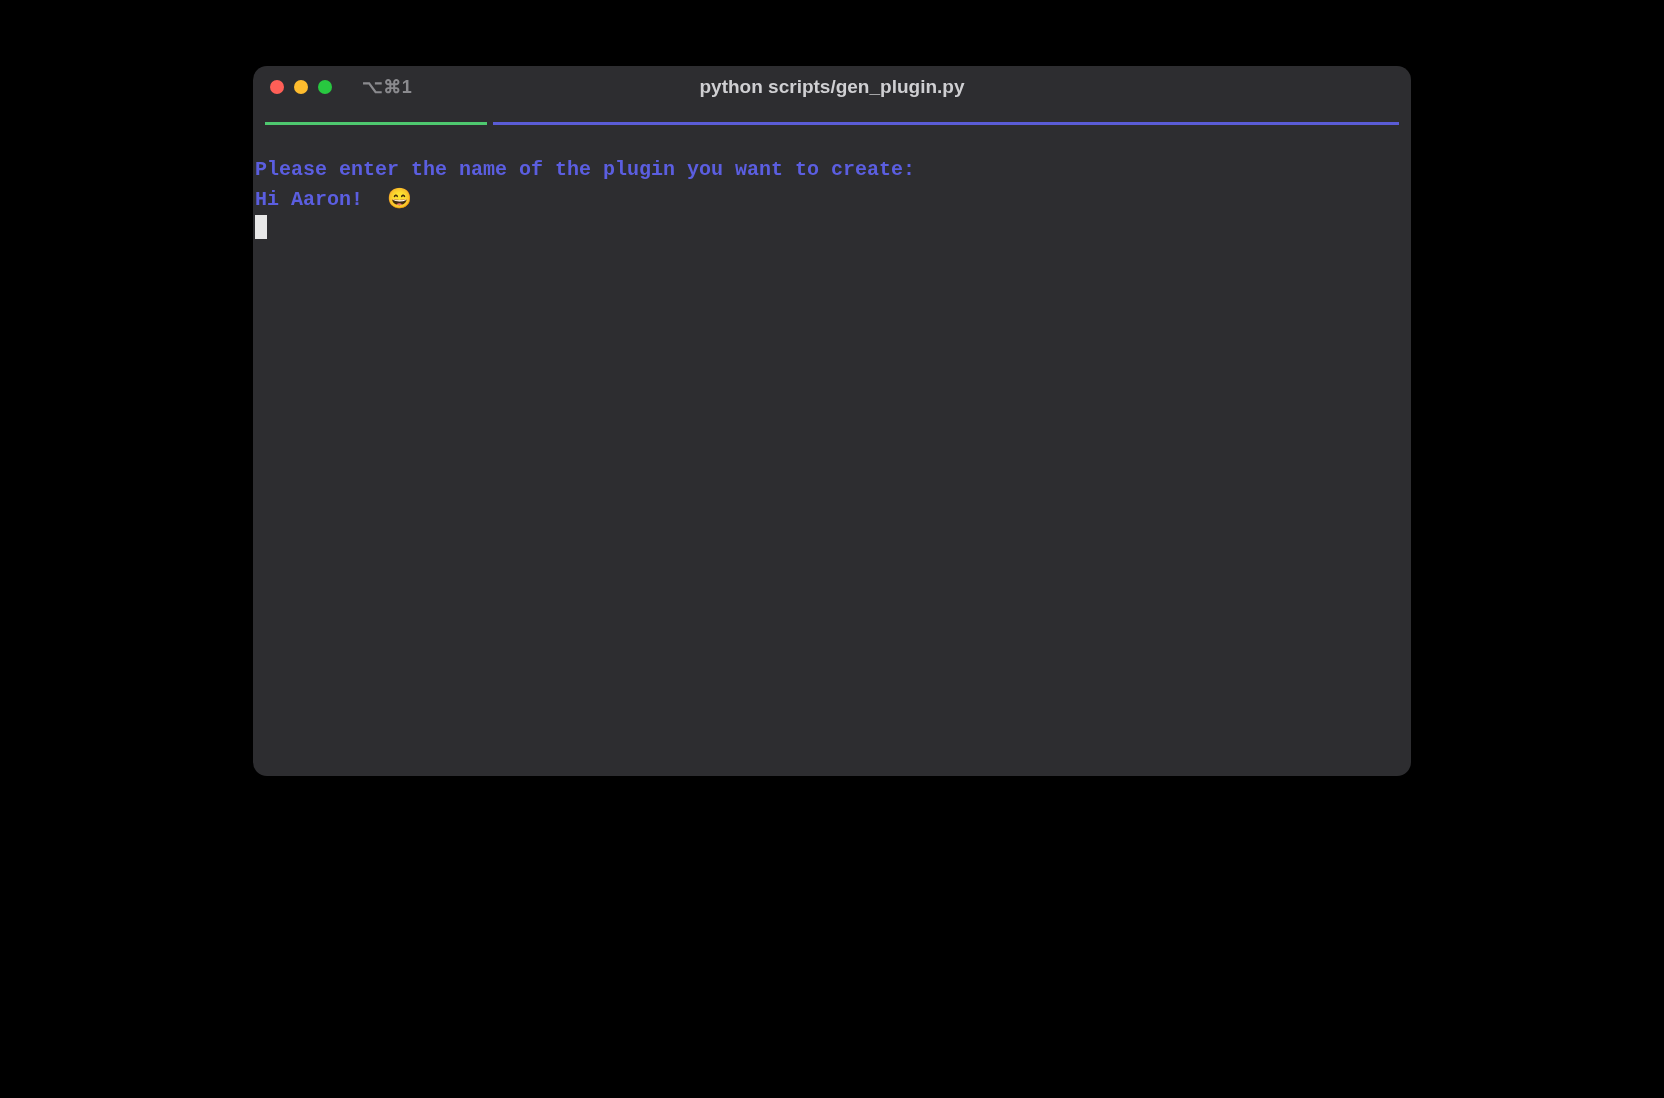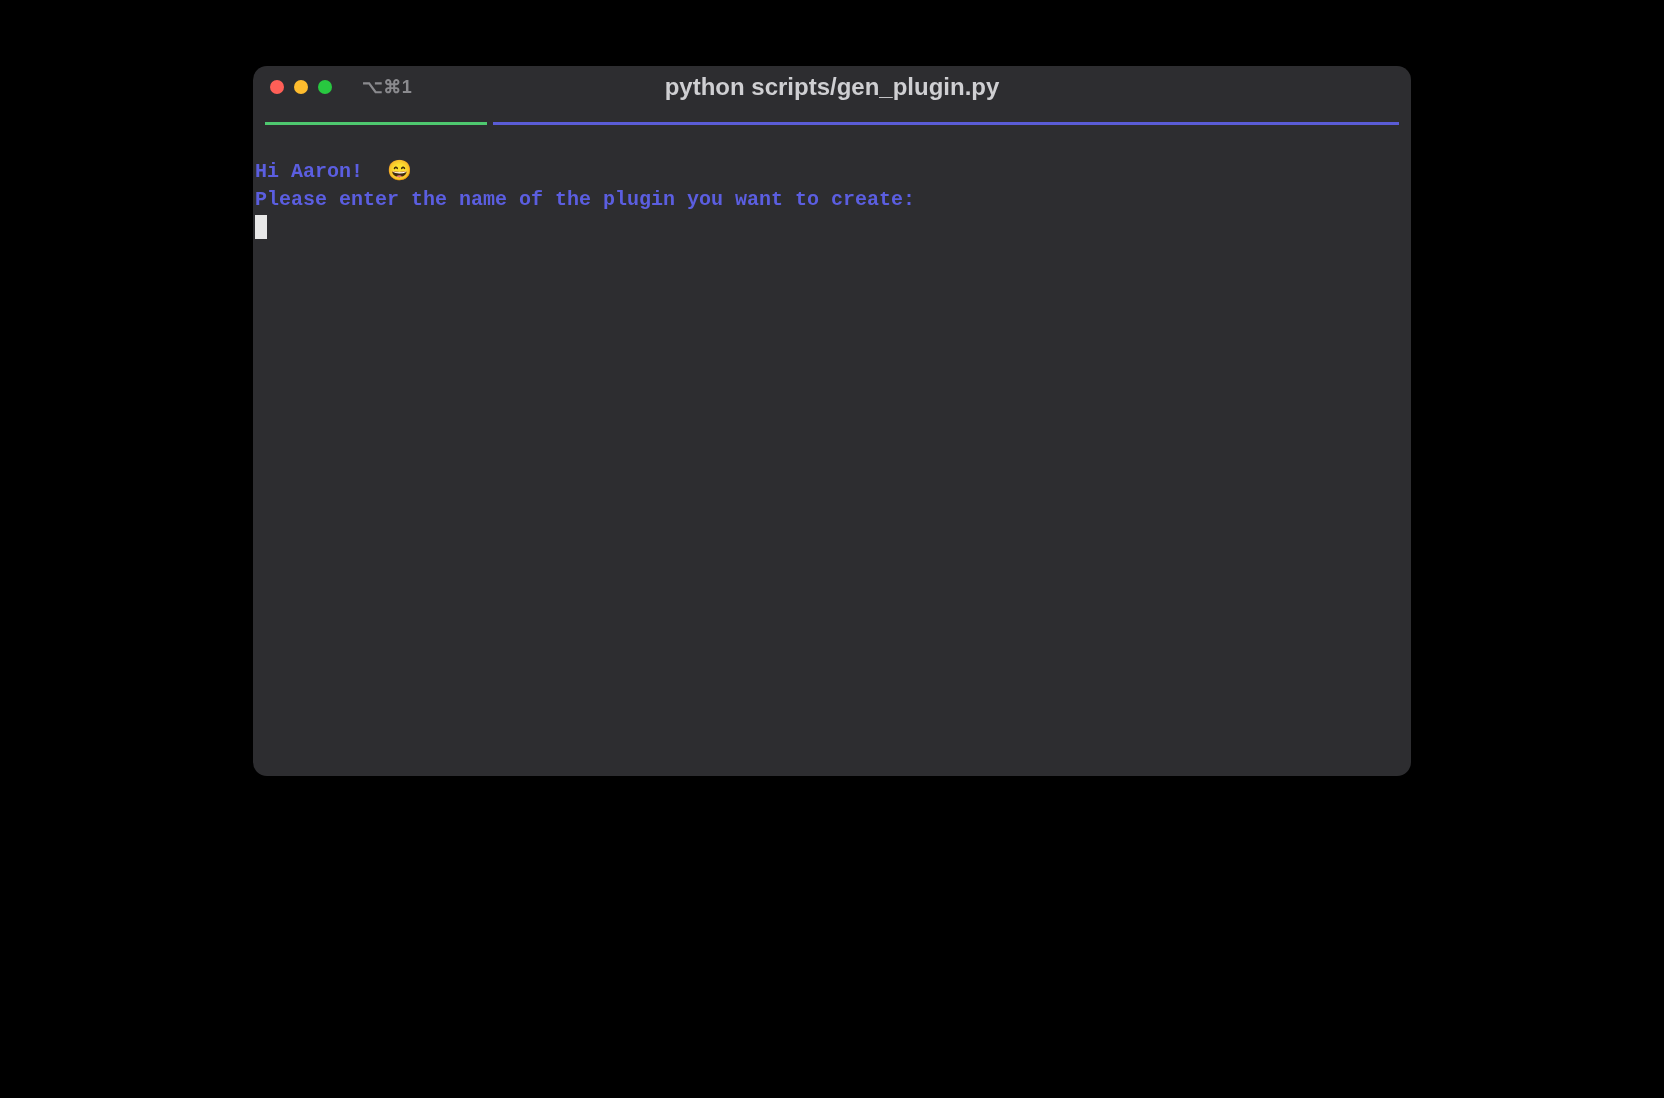--- a/index.html
+++ b/index.html
@@ -61,21 +61,21 @@
       font-weight: 600;
       font-family: -apple-system, BlinkMacSystemFont, "Segoe UI", sans-serif;
       letter-spacing: 0.5px;
     }
 
     .window-title {
       position: absolute;
       left: 50%;
       transform: translateX(-50%);
       color: #cfcfd2;
-      font-size: 24px;
+      font-size: 19px;
       font-weight: 600;
       font-family: -apple-system, BlinkMacSystemFont, "Segoe UI", sans-serif;
     }
 
     .tab-strip {
       display: flex;
       height: 4px;
       margin: 14px 12px 0 12px;
     }
 
@@ -142,17 +142,17 @@
     <div class="window-title">python scripts/gen_plugin.py</div>
   </div>
 
   <div class="tab-strip">
     <div class="tab-segment active"></div>
     <div class="tab-segment gap"></div>
     <div class="tab-segment inactive"></div>
   </div>
 
   <div class="terminal-content">
+    <div class="line"><span class="text-blue">Please enter the name of the plugin you want to create:</span></div>
     <div class="line"><span class="text-blue">Hi Aaron!</span><span class="text-blue">  </span><span class="emoji">😄</span></div>
-    <div class="line"><span class="text-blue">Please enter the name of the plugin you want to create:</span></div>
     <div class="line"><span class="cursor"></span></div>
   </div>
 </div>
 
 </body></html>

